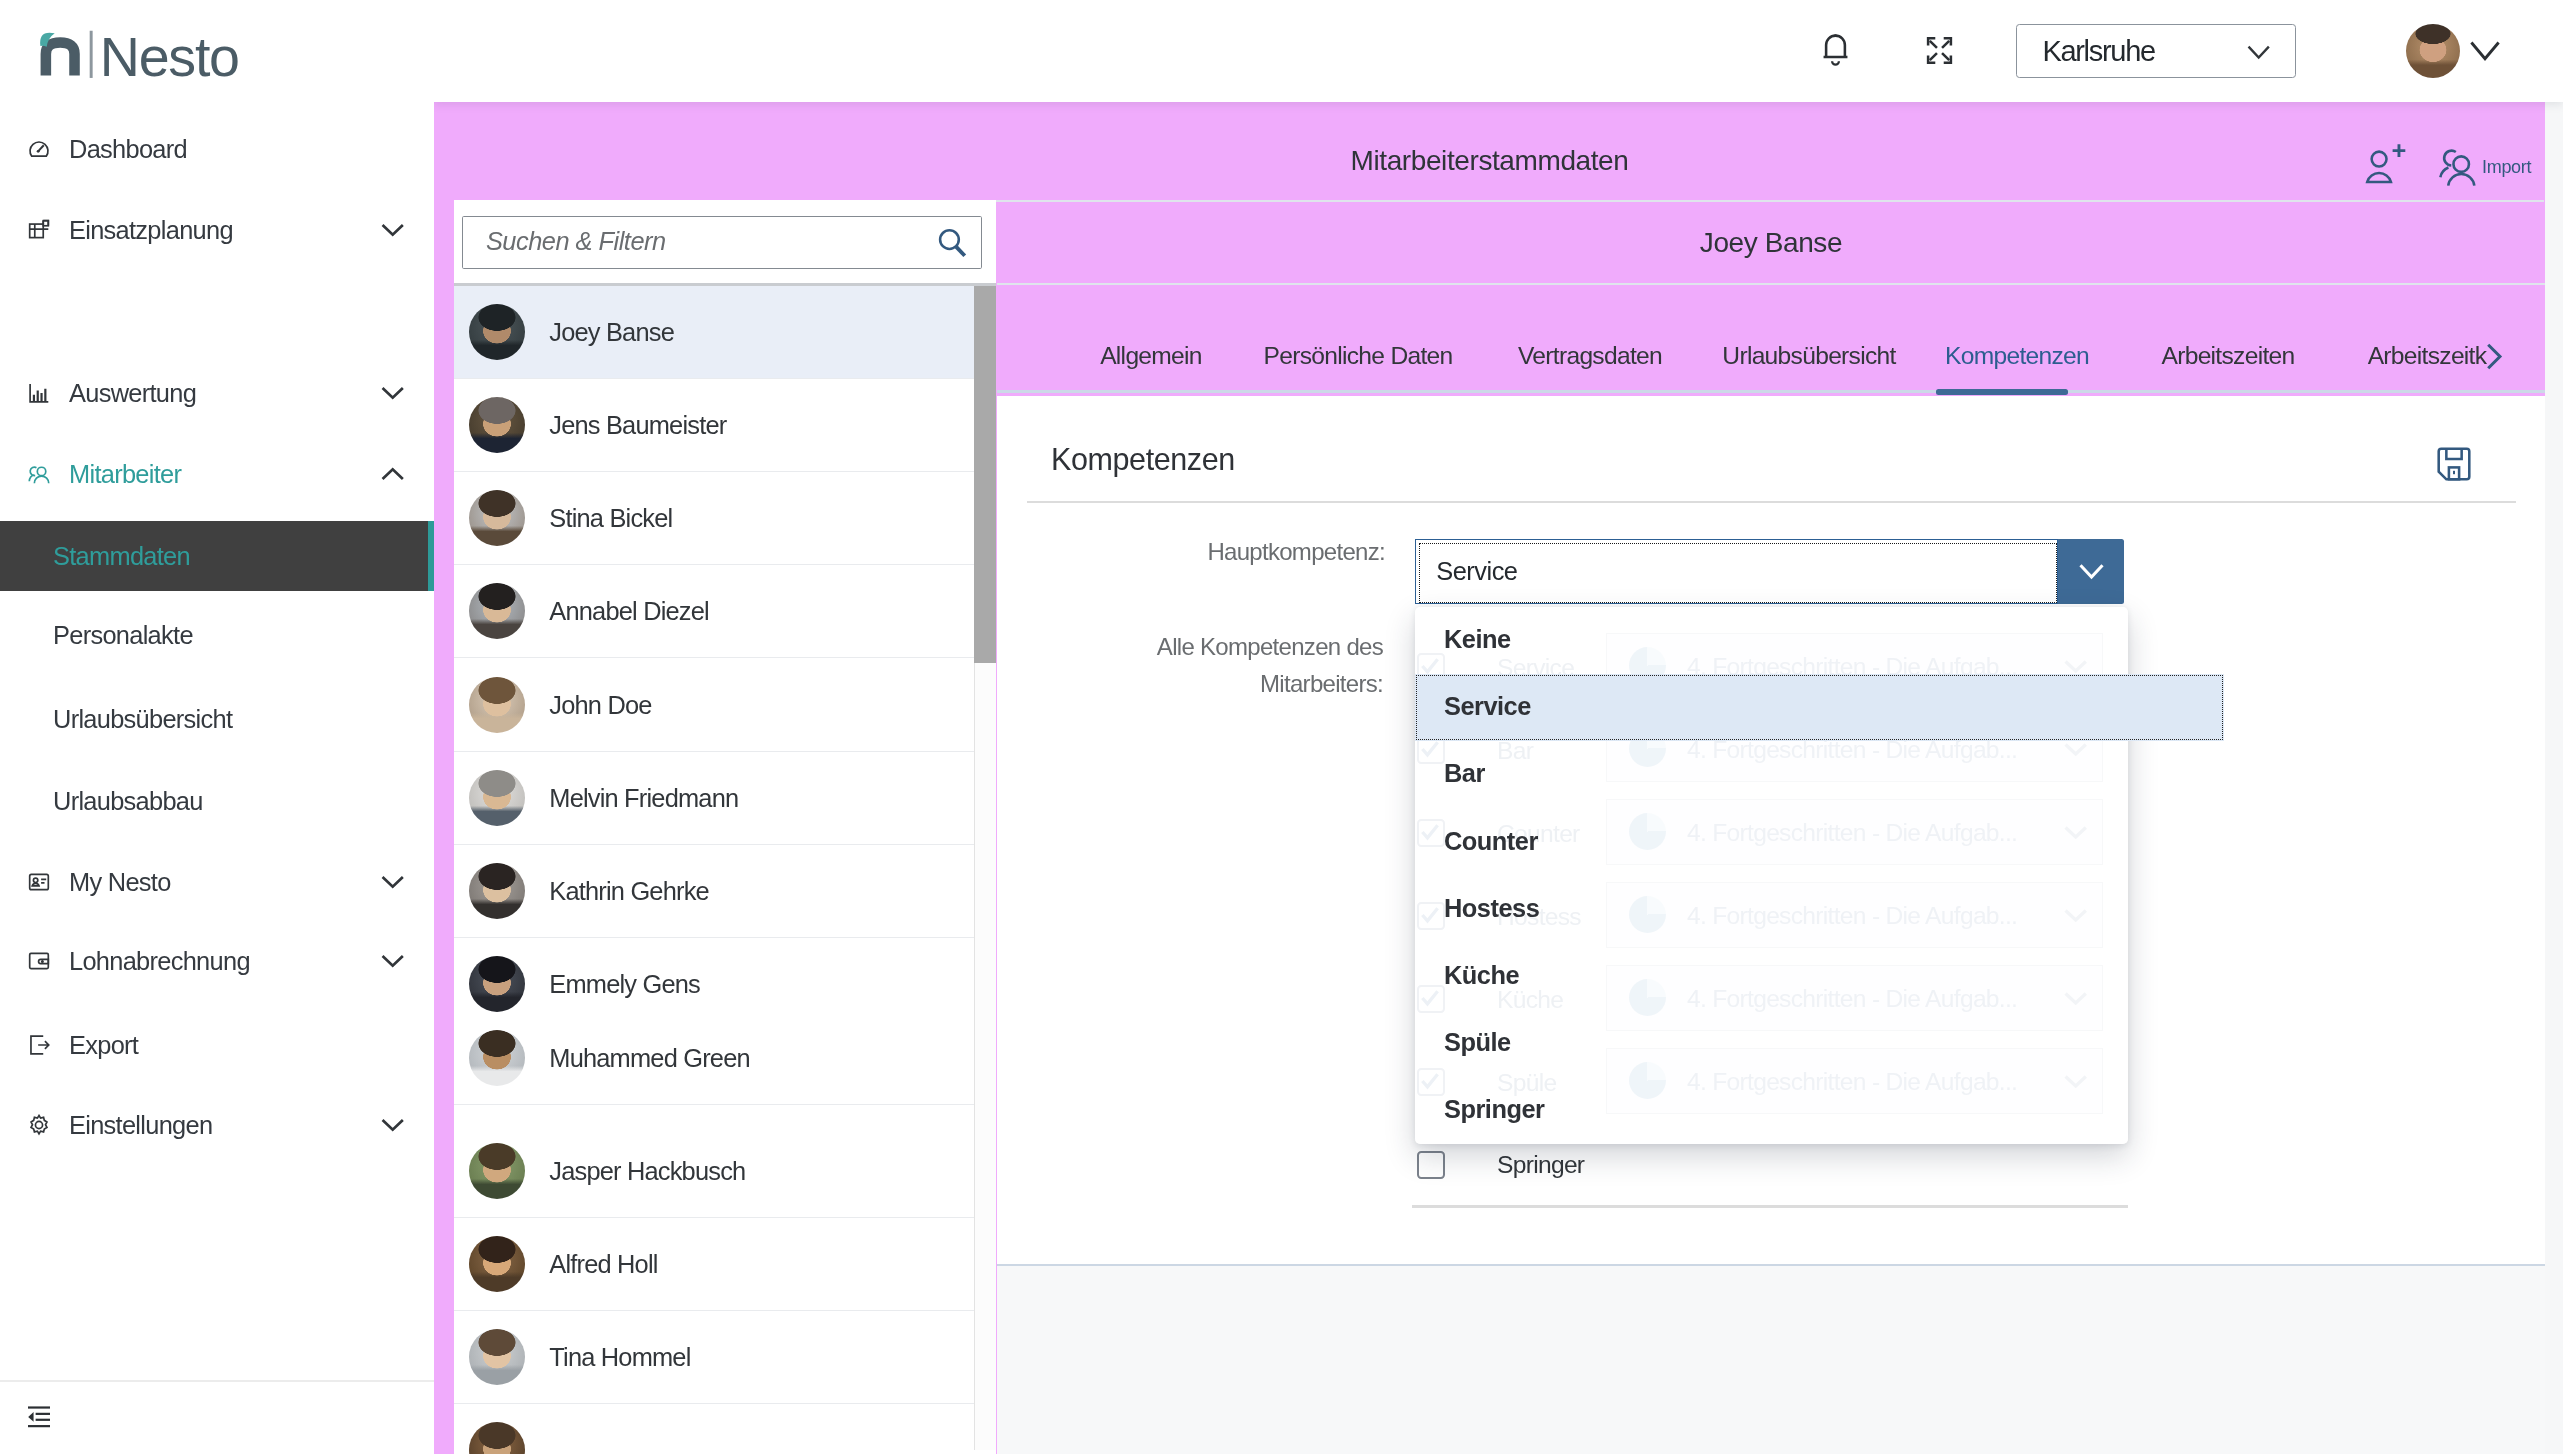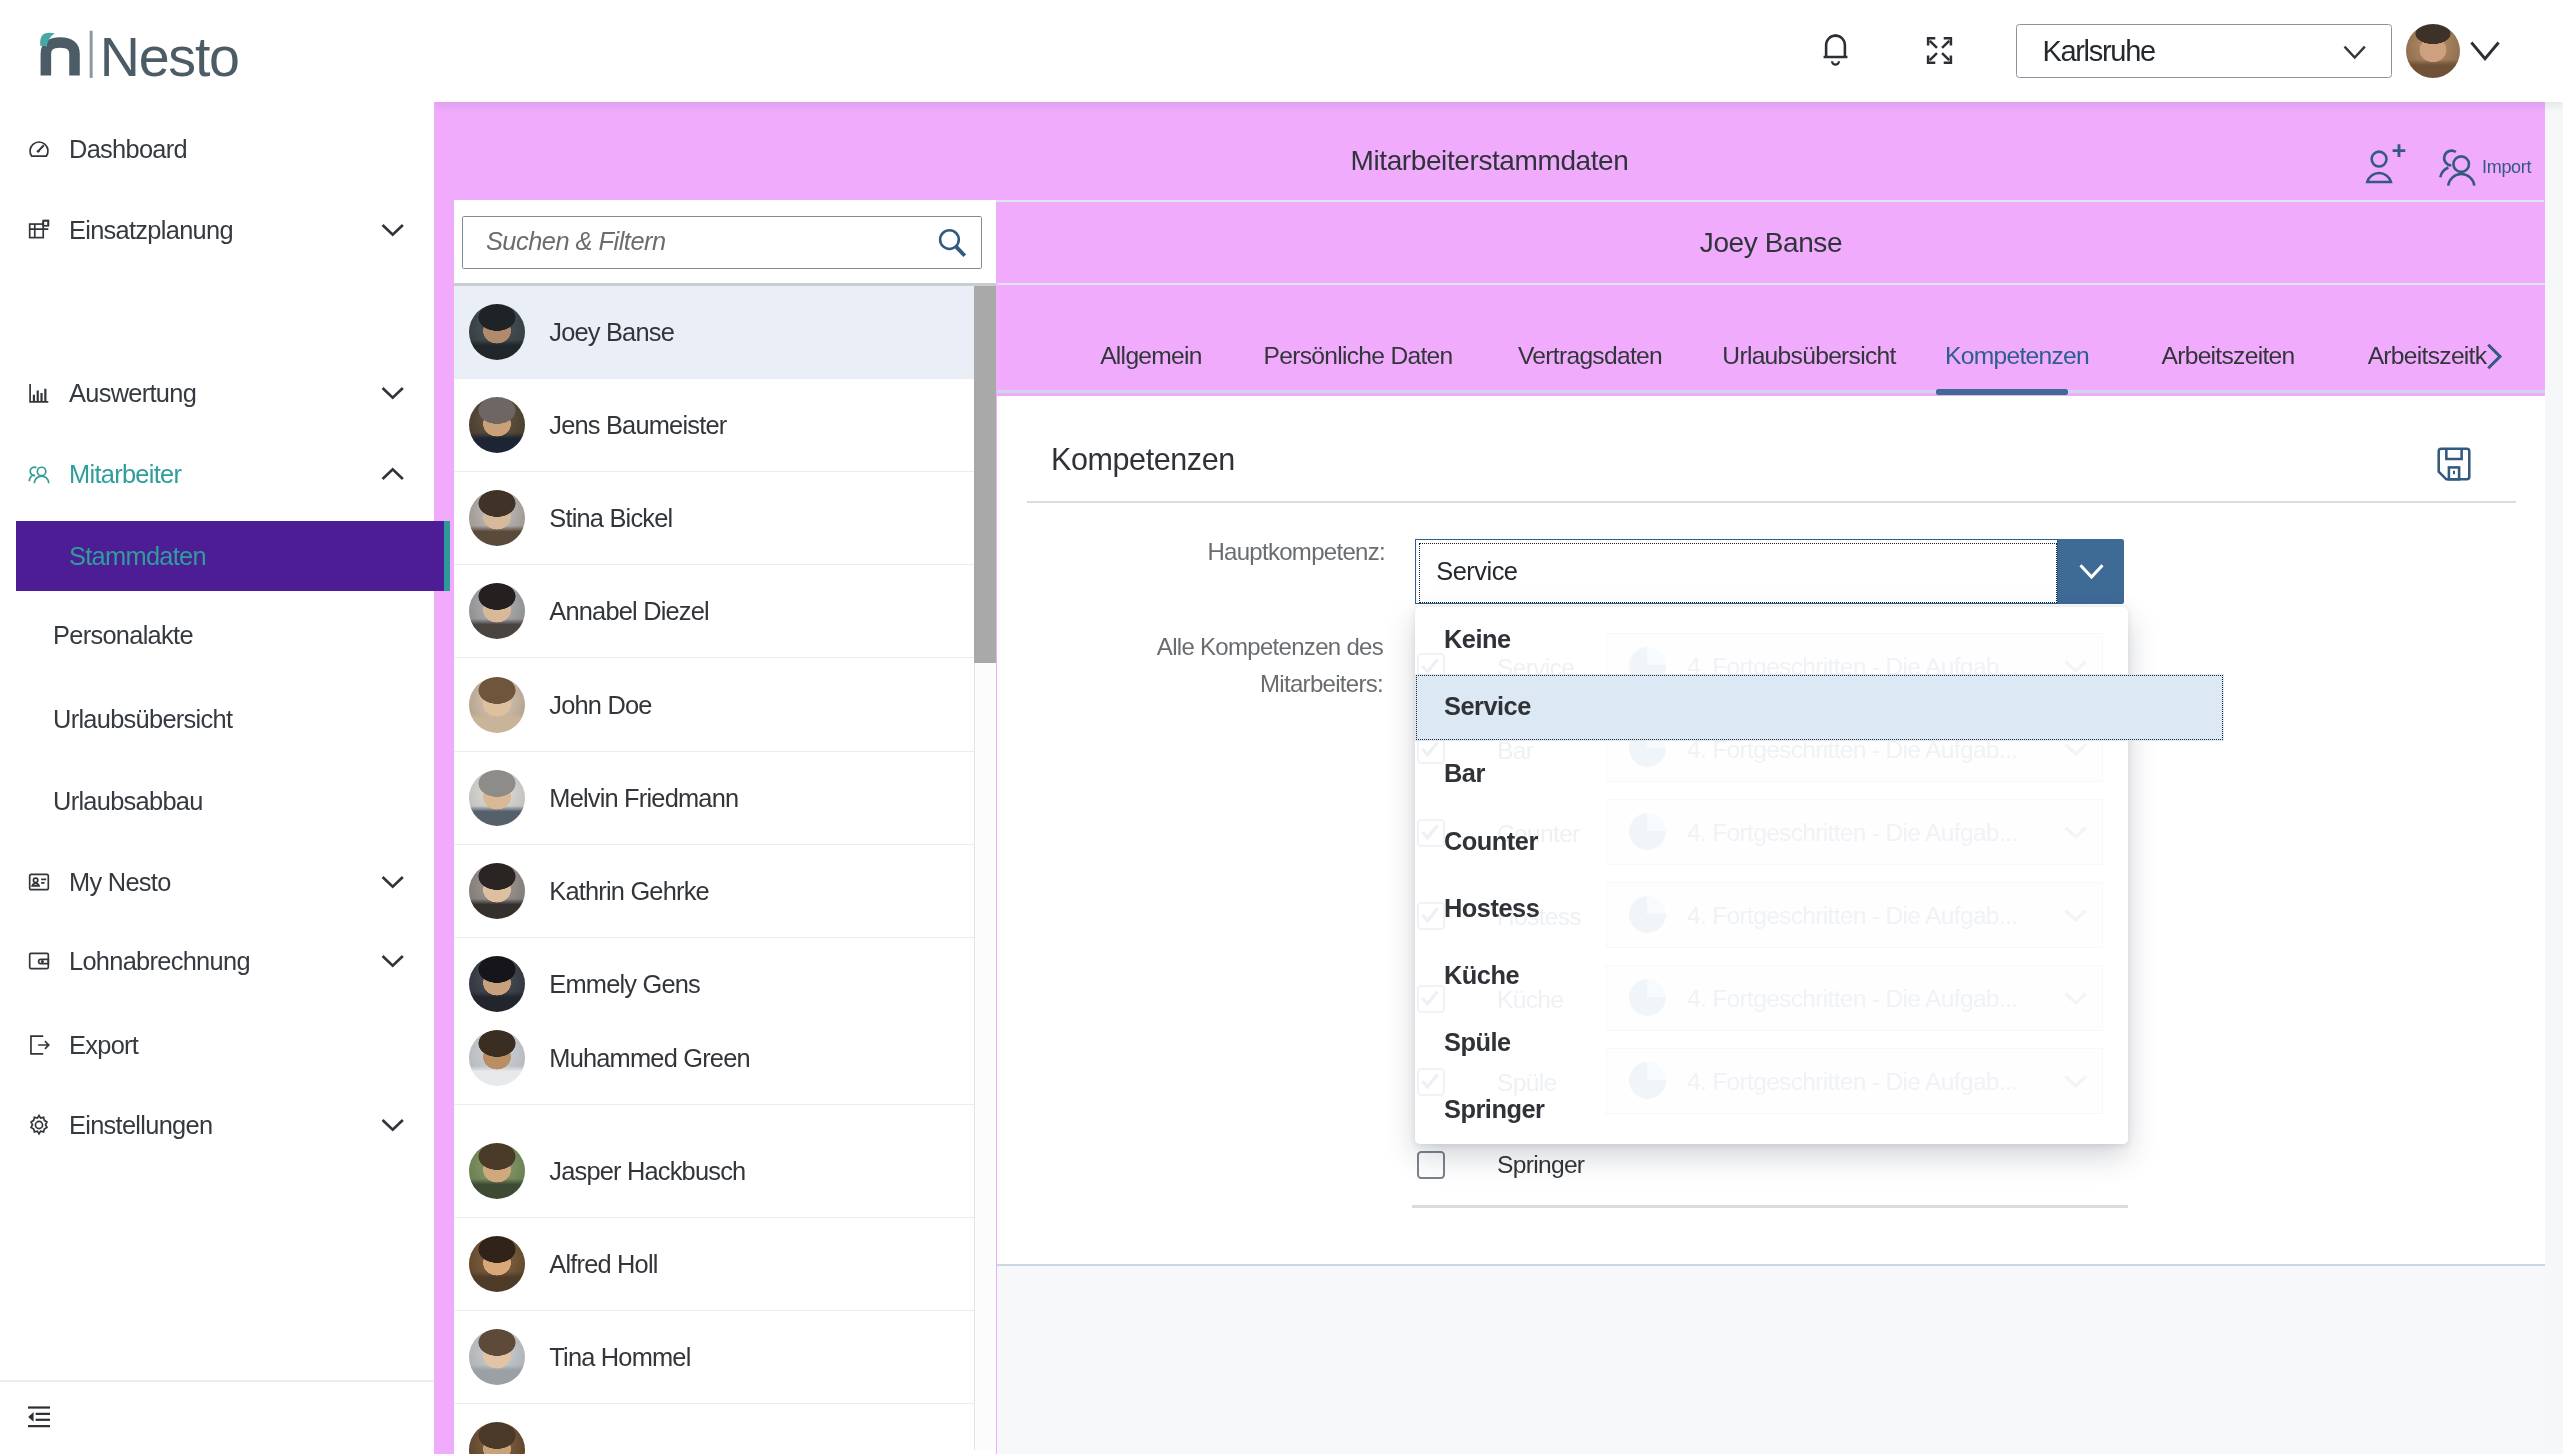--- a/index.html
+++ b/index.html
@@ -1,30 +1,30 @@
 <!DOCTYPE html>
 <html style="font-size:13.6px"><head>
 <meta charset="utf-8">
 <style>
   * { margin:0; padding:0; box-sizing:border-box; }
   html,body { width:2563px; height:1454px; font-family:"Liberation Sans",sans-serif; background:#ffffff; overflow:hidden; position:relative; }
 
   #topbar { position:absolute; left:434px; top:0; width:2129px; height:102px; background:#fff; box-shadow:0 2.5px 8.5px rgba(40,50,70,0.10); z-index:30; }
-  #karlsruhe { position:absolute; left:1582px; top:24px; width:376px; height:54px; border:1.7px solid #8b939c; border-radius:3.4px; background:#fff; }
+  #karlsruhe { position:absolute; left:1582px; top:24px; width:280px; height:54px; border:1.7px solid #8b939c; border-radius:3.4px; background:#fff; }
   #karlsruhe .txt { position:absolute; left:25.4px; top:10.2px; font-size:29px; letter-spacing:-1.3px; color:#24292e; }
 
   #sidebar { position:absolute; left:0; top:0; width:434px; height:1454px; background:#fff; z-index:40; }
   .menu-item { position:absolute; left:0; width:434px; height:81px; }
   .menu-item .icon { position:absolute; left:28px; top:50%; transform:translateY(-50%); width:22px; height:22px; }
   .menu-item .icon svg { width:22px; height:22px; }
   .menu-item .label { position:absolute; left:69px; top:50%; transform:translateY(-50%); font-size:25.4px; letter-spacing:-0.7px; color:#353a40; white-space:nowrap; }
   .menu-item .chev { position:absolute; right:29px; top:50%; transform:translateY(-50%); }
   .sub-item { position:absolute; left:0; width:434px; height:81px; }
   .sub-item .label { position:absolute; left:53px; top:50%; transform:translateY(-50%); font-size:25.4px; letter-spacing:-0.7px; color:#353a40; white-space:nowrap; }
-  #stamm-active { position:absolute; left:16px; top:521px; width:434px; height:70px; background:#4c1d95; border-right:6px solid #2d9a98; }
+  #stamm-active { position:absolute; left:0; top:521px; width:434px; height:70px; background:#404040; border-right:6px solid #2d9a98; }
   #stamm-active .label { position:absolute; left:53px; top:50%; transform:translateY(-50%); font-size:25.4px; letter-spacing:-0.7px; color:#2f9d9b; }
 
   #content { position:absolute; left:434px; top:102px; width:2129px; height:1353px; background:#f0abfc; z-index:10; }
   #rightstrip { position:absolute; left:2111px; top:0; width:18.6px; height:1353px; background:#f6f7f8; }
   #hdr-title { position:absolute; left:0; top:43px; width:2111px; text-align:center; font-size:28px; letter-spacing:-0.4px; color:#2f3439; }
   #hdr-sep { position:absolute; left:20.3px; top:98px; width:2090px; height:1.7px; background:#dfe4ec; }
   #acticons { position:absolute; left:1929px; top:41px; width:186px; height:51px; }
 
   #listpanel { position:absolute; left:20.3px; top:98px; width:542px; height:1249px; background:#fff; }
   #searchbox { position:absolute; left:7.6px; top:16px; width:520px; height:53px; border:1.7px solid #848a91; border-radius:1.7px; background:#fff; }

